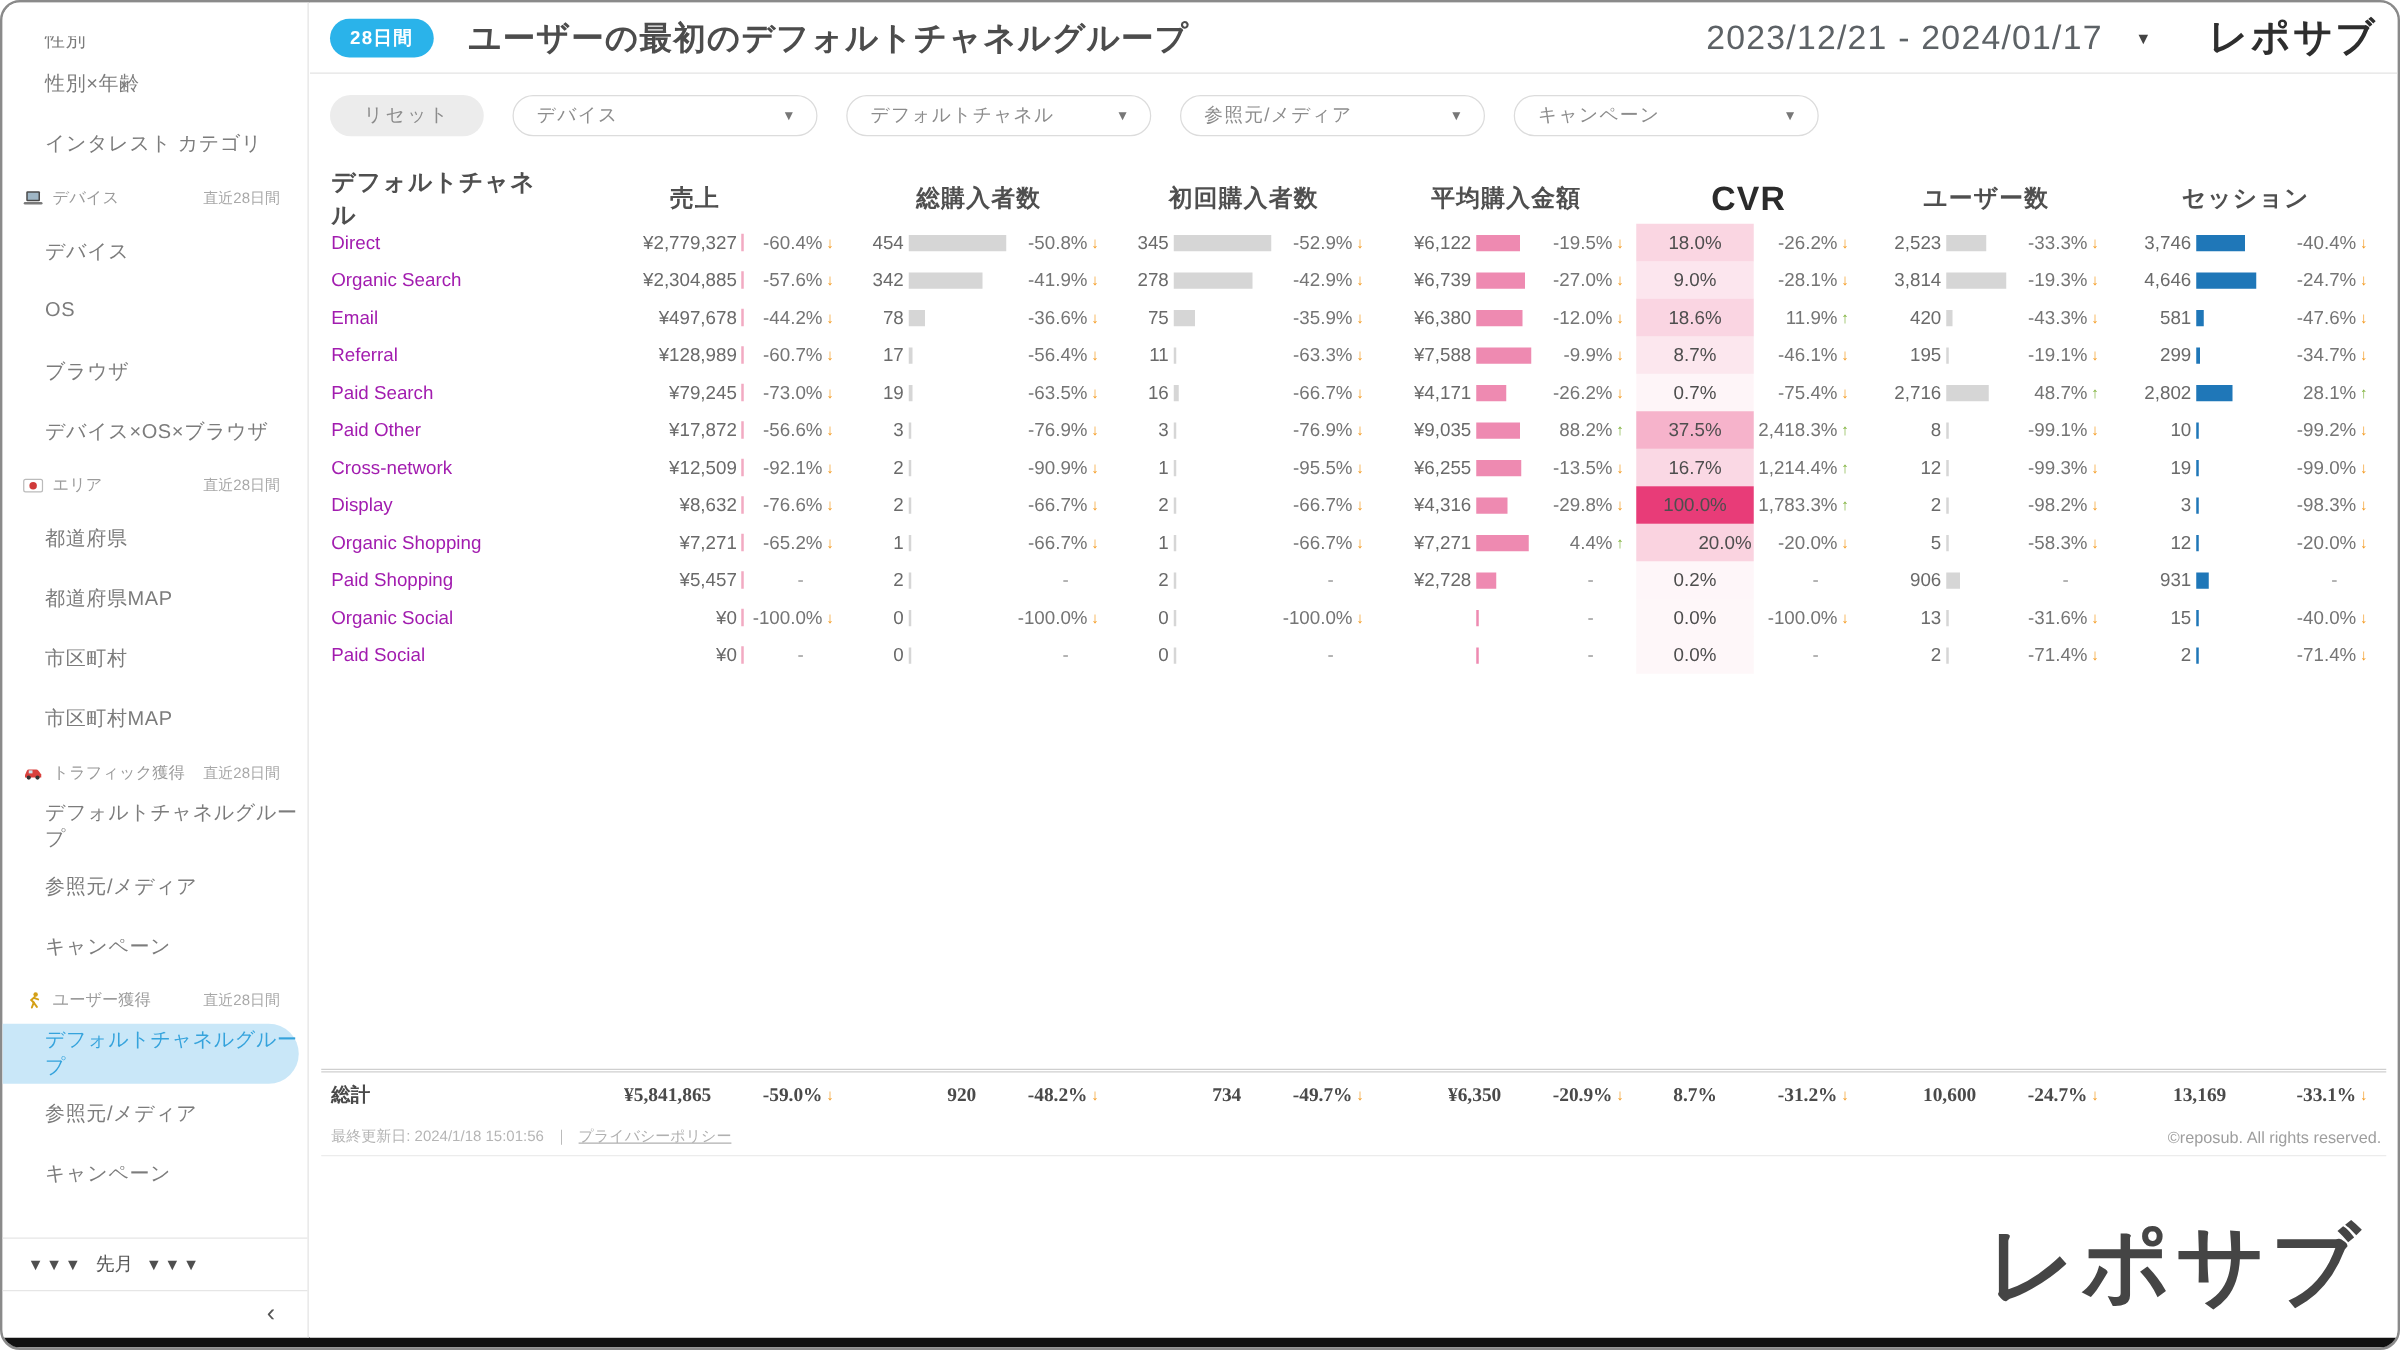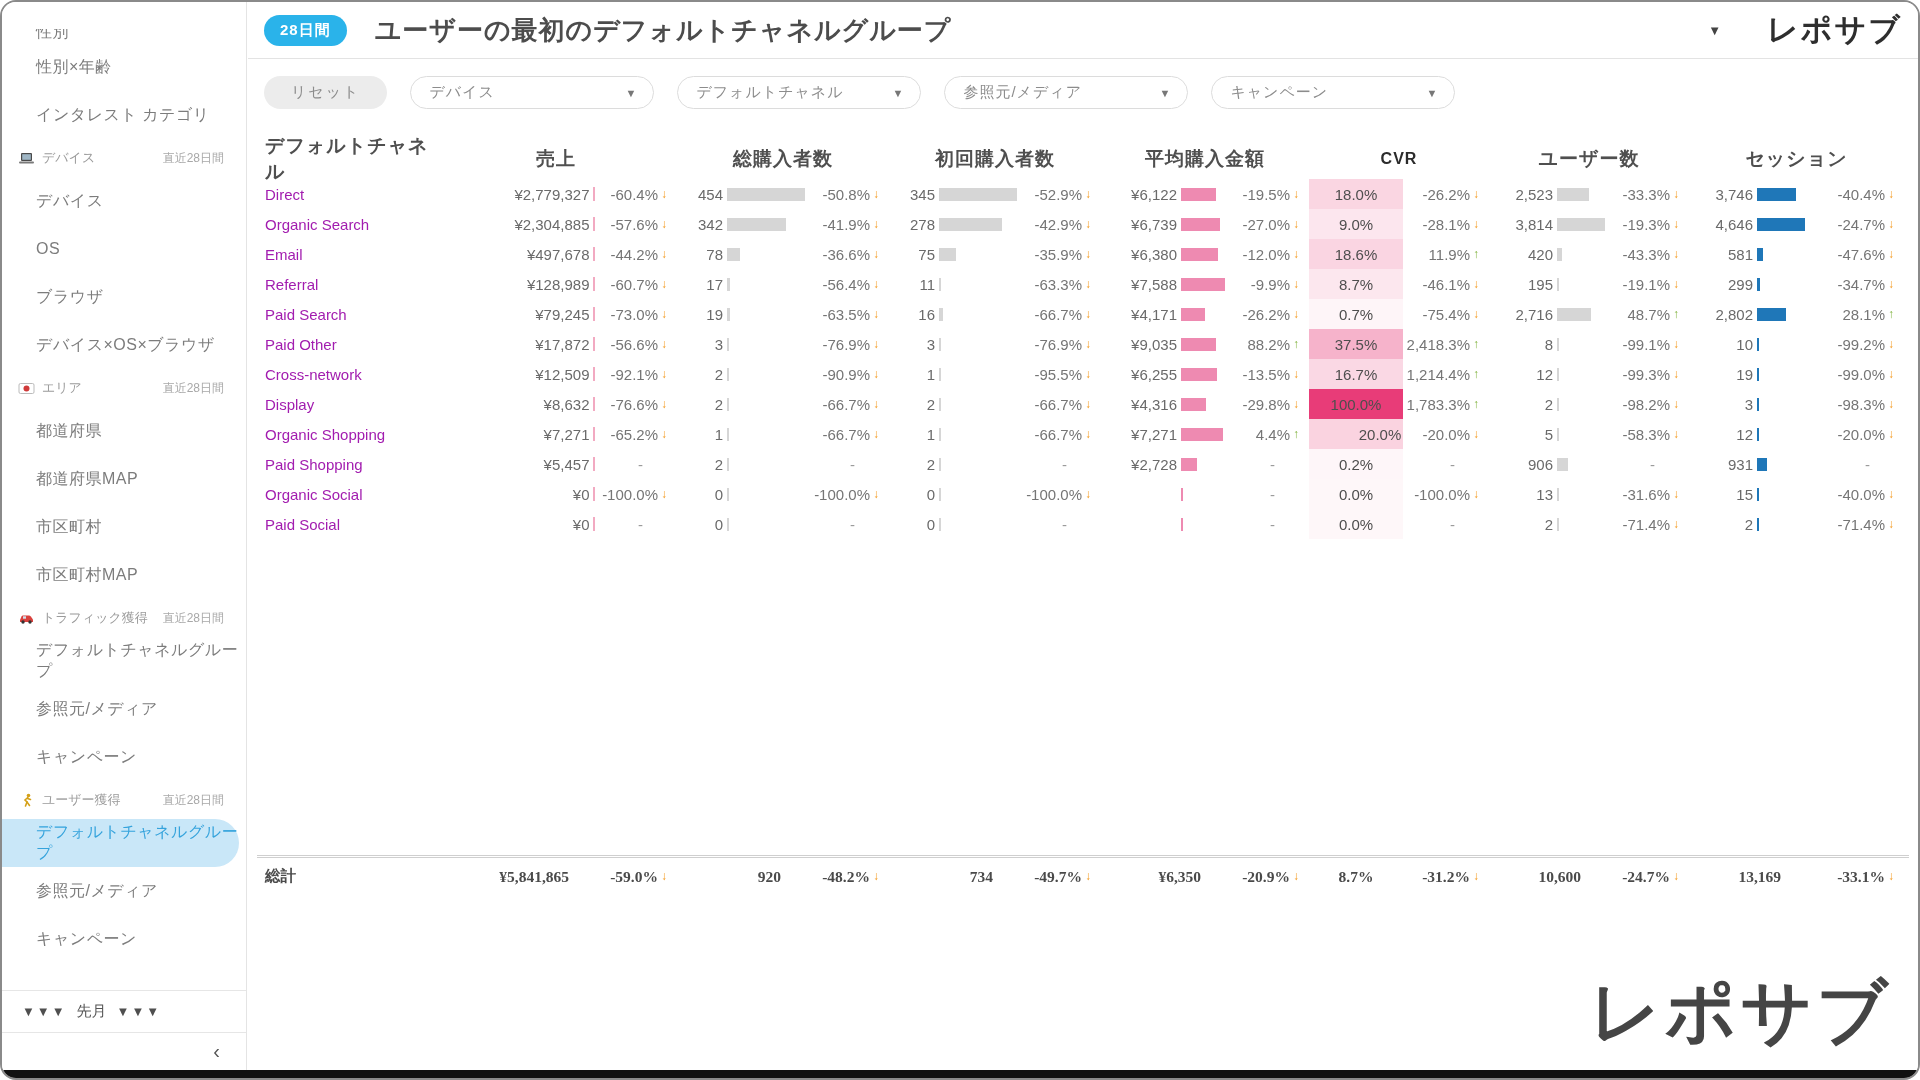--- a/index.html
+++ b/index.html
@@ -38,21 +38,21 @@
   .pill-reset { background:#ececec; color:#8c8c8c; font-size:15px; border:none; border-radius:17px; height:33px; padding:0 27px; letter-spacing:2px; cursor:pointer; }
   .dd { position:relative; width:244px; height:33px; border:1.5px solid #dcdcdc; border-radius:17px; background:#fff; display:flex; align-items:center; padding:0 18px; font-size:15px; color:#8c8c8c; letter-spacing:1px; cursor:pointer; }
   .dd .caret { position:absolute; right:16px; font-size:11px; color:#777; }
 
   
   .tbl { position:relative; margin:24px 0 0 9px; width:1652px; z-index:1; }
   .trow, .thead, .ttotal { display:grid; grid-template-columns:178px 160px 82px 46px 84px 82px 46px 84px 82px 76px 50px 82px 94px 86px 64px 54px 82px 64px 54px 97px; }
   .thead { height:36px; margin-bottom:10px; }
   .th { display:flex; align-items:center; justify-content:center; font-size:19px; font-weight:700; color:#4f4f4f; letter-spacing:1px; }
   .th.left { justify-content:flex-start; padding-left:8px; }
-  .th.cvrh { font-size:16px; font-weight:800; color:#2b2b2b; }
+  .th.cvrh { font-size:27px; font-weight:800; color:#2b2b2b; }
   .trow { height:30px; }
   .cell { display:flex; align-items:center; font-size:15px; color:#6a6a6a; }
   .c-channel { padding-left:8px; color:#a21caf; }
   .c-sales { justify-content:flex-end; }
   .tick { display:inline-block; width:2.5px; height:14px; background:#f2aac2; margin-left:3px; }
   .c-num { justify-content:flex-end; }
   .barbox { padding-left:4px; }
   .bar { height:13px; }
   .bar.gray { background:#d6d6d6; }
   .bar.pink { background:#ee8ab1; }
@@ -164,20 +164,21 @@
       </div>
     </div>
   </aside>
 
   <div class="main">
 
     <div class="hdr">
       <span class="badge">28日間</span>
       <span class="title">ユーザーの最初のデフォルトチャネルグループ</span>
       <span class="hdr-right">
+        <span class="daterange">2023/12/21 - 2024/01/17</span>
         <span class="date-caret">▼</span>
         <span class="logo-top">レポサブ</span>
       </span>
     </div>
 
     <div class="filters">
       <button class="pill-reset">リセット</button>
       <div class="dd">
         <span>デバイス</span>
         <span class="caret">▼</span>
@@ -900,19 +901,25 @@
           <div class="cell c-chg" style="grid-column: 17 / 18;">
             <span>-24.7%</span>
             <span class="arrow down">↓</span>
           </div>
           <div class="cell c-num" style="grid-column: 18 / 20; padding-right: 26px;">13,169</div>
           <div class="cell c-chg" style="grid-column: 20 / 21;">
             <span>-33.1%</span>
             <span class="arrow down">↓</span>
           </div>
         </div>
+      <div class="tfoot">
+        <span>最終更新日: 2024/1/18 15:01:56</span>
+        <span style="margin-left:8px;">｜</span>
+        <span class="priv">プライバシーポリシー</span>
+        <span class="copy">©reposub. All rights reserved.</span>
+      </div>
     </div>
 
     <div class="logo-big">レポサブ</div>
   </div>
 
   <div class="bottom-strip"></div>
 </div>
 
 </body></html>

